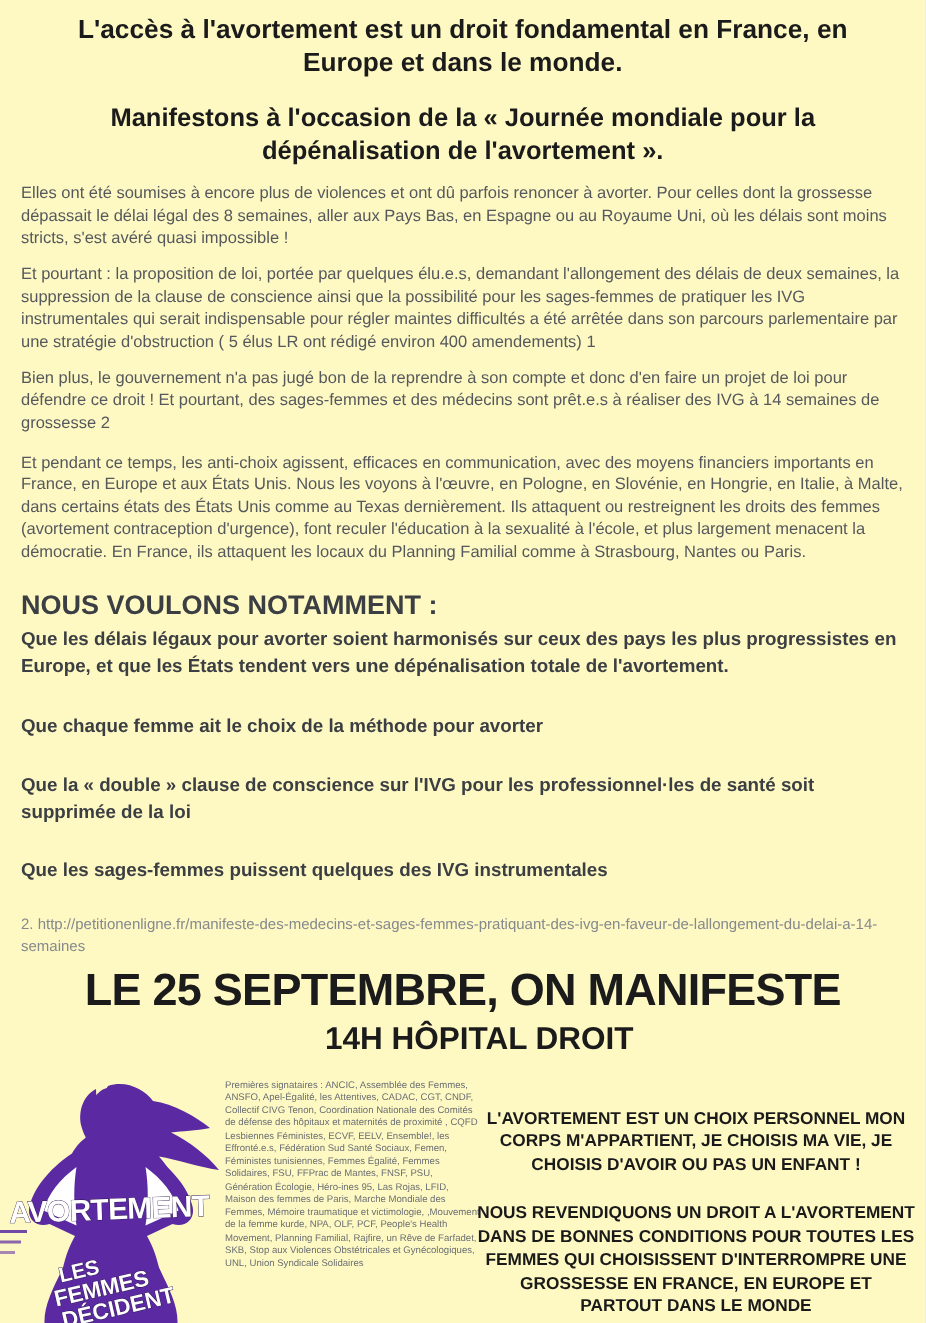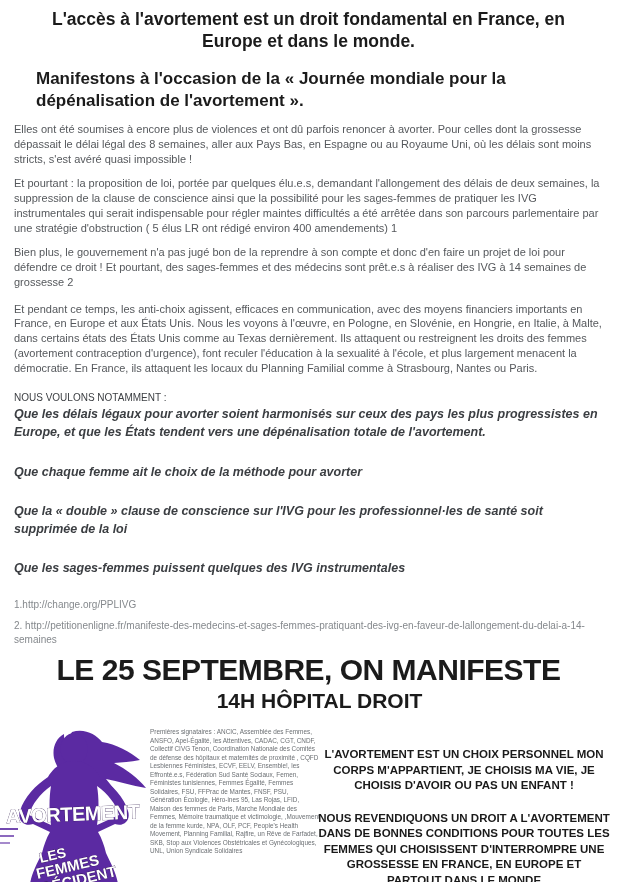--- a/index.html
+++ b/index.html
@@ -1,43 +1,43 @@
 <!DOCTYPE html>
 <html lang="fr"><head>
 <meta charset="utf-8">
 <style>
   html,body{margin:0;padding:0;background:#e9e9e9;}
   .page{
     position:relative;
     width:617px;height:882px;
     margin:0 auto;
-    background:#ffffff;
+    background:#fef9c3;
     font-family:"Liberation Sans","DejaVu Sans",sans-serif;
     overflow:hidden;
     box-sizing:border-box;
   }
   .content{padding:6px 14px 0 14px;}
   .h1{
     text-align:center;font-weight:bold;font-size:17.5px;line-height:1.28;
     color:#1b1b1b;margin:2px auto 0 auto;max-width:575px;
   }
   .h2{
-    font-weight:bold;font-size:17px;line-height:1.3;
+    text-align:center;font-weight:bold;font-size:17px;line-height:1.3;
     color:#1b1b1b;margin:15px auto 10px auto;max-width:545px;
   }
   .para{
     font-size:11px;line-height:1.36;color:#55585c;
     margin:0 0 9px 0;letter-spacing:0;
   }
   .para.tight{margin-bottom:2px;}
   .demands-heading{
-    font-size:10px;font-weight:normal;color:#3b3e42;margin:14px 0 0 0;line-height:1.5;
+    font-size:18px;font-weight:bold;color:#3b3e42;margin:14px 0 0 0;line-height:1.5;
   }
   .demand{
-    font-size:12.5px;font-weight:bold;color:#3b3e42;line-height:1.45;margin:0 0 21px 0;font-style:italic;
+    font-size:12.5px;font-weight:bold;color:#3b3e42;line-height:1.45;margin:0 0 21px 0;
   }
   .demand.first{margin-top:0;}
   .footnote{
     font-size:10px;color:#85898d;line-height:1.45;margin:0 0 6px 0;
   }
   .event-headline{
     text-align:center;font-weight:bold;color:#1b1b1b;
     font-size:30px;letter-spacing:-0.5px;margin:6px 0 0 0;line-height:1.05;
   }
   .event-location{
@@ -76,21 +76,20 @@
     <p class="para">Et pourtant : la proposition de loi, portée par quelques élu.e.s, demandant l'allongement des délais de deux semaines, la suppression de la clause de conscience ainsi que la possibilité pour les sages-femmes de pratiquer les IVG instrumentales qui serait indispensable pour régler maintes difficultés a été arrêtée dans son parcours parlementaire par une stratégie d'obstruction ( 5 élus LR ont rédigé environ 400 amendements) 1</p>
     <p class="para" style="margin-bottom:12px">Bien plus, le gouvernement n'a pas jugé bon de la reprendre à son compte et donc d'en faire un projet de loi pour défendre ce droit ! Et pourtant, des sages-femmes et des médecins sont prêt.e.s à réaliser des IVG à 14 semaines de grossesse 2</p>
     <p class="para">Et pendant ce temps, les anti-choix agissent, efficaces en communication, avec des moyens financiers importants en France, en Europe et aux États Unis. Nous les voyons à l'œuvre, en Pologne, en Slovénie, en Hongrie, en Italie, à Malte, dans certains états des États Unis comme au Texas dernièrement. Ils attaquent ou restreignent les droits des femmes (avortement contraception d'urgence), font reculer l'éducation à la sexualité à l'école, et plus largement menacent la démocratie. En France, ils attaquent les locaux du Planning Familial comme à Strasbourg, Nantes ou Paris.</p>
 
     <div class="demands-heading">NOUS VOULONS NOTAMMENT :</div>
     <p class="demand first">Que les délais légaux pour avorter soient harmonisés sur ceux des pays les plus progressistes en Europe, et que les États tendent vers une dépénalisation totale de l'avortement.</p>
     <p class="demand">Que chaque femme ait le choix de la méthode pour avorter</p>
     <p class="demand">Que la « double » clause de conscience sur l'IVG pour les professionnel·les de santé soit supprimée de la loi</p>
     <p class="demand">Que les sages-femmes puissent quelques des IVG instrumentales</p>
 
-    <p class="footnote">1.http://change.org/PPLIVG</p>
     <p class="footnote" style="margin-bottom:0">2. http://petitionenligne.fr/manifeste-des-medecins-et-sages-femmes-pratiquant-des-ivg-en-faveur-de-lallongement-du-delai-a-14-semaines</p>
 
     <div class="event-headline">LE 25 SEPTEMBRE, ON MANIFESTE</div>
     <div class="event-location">14H HÔPITAL DROIT</div>
   </div>
 
   <div class="bottom">
 
     <svg class="logo-svg" viewBox="0 0 158 186" aria-hidden="true">
 

